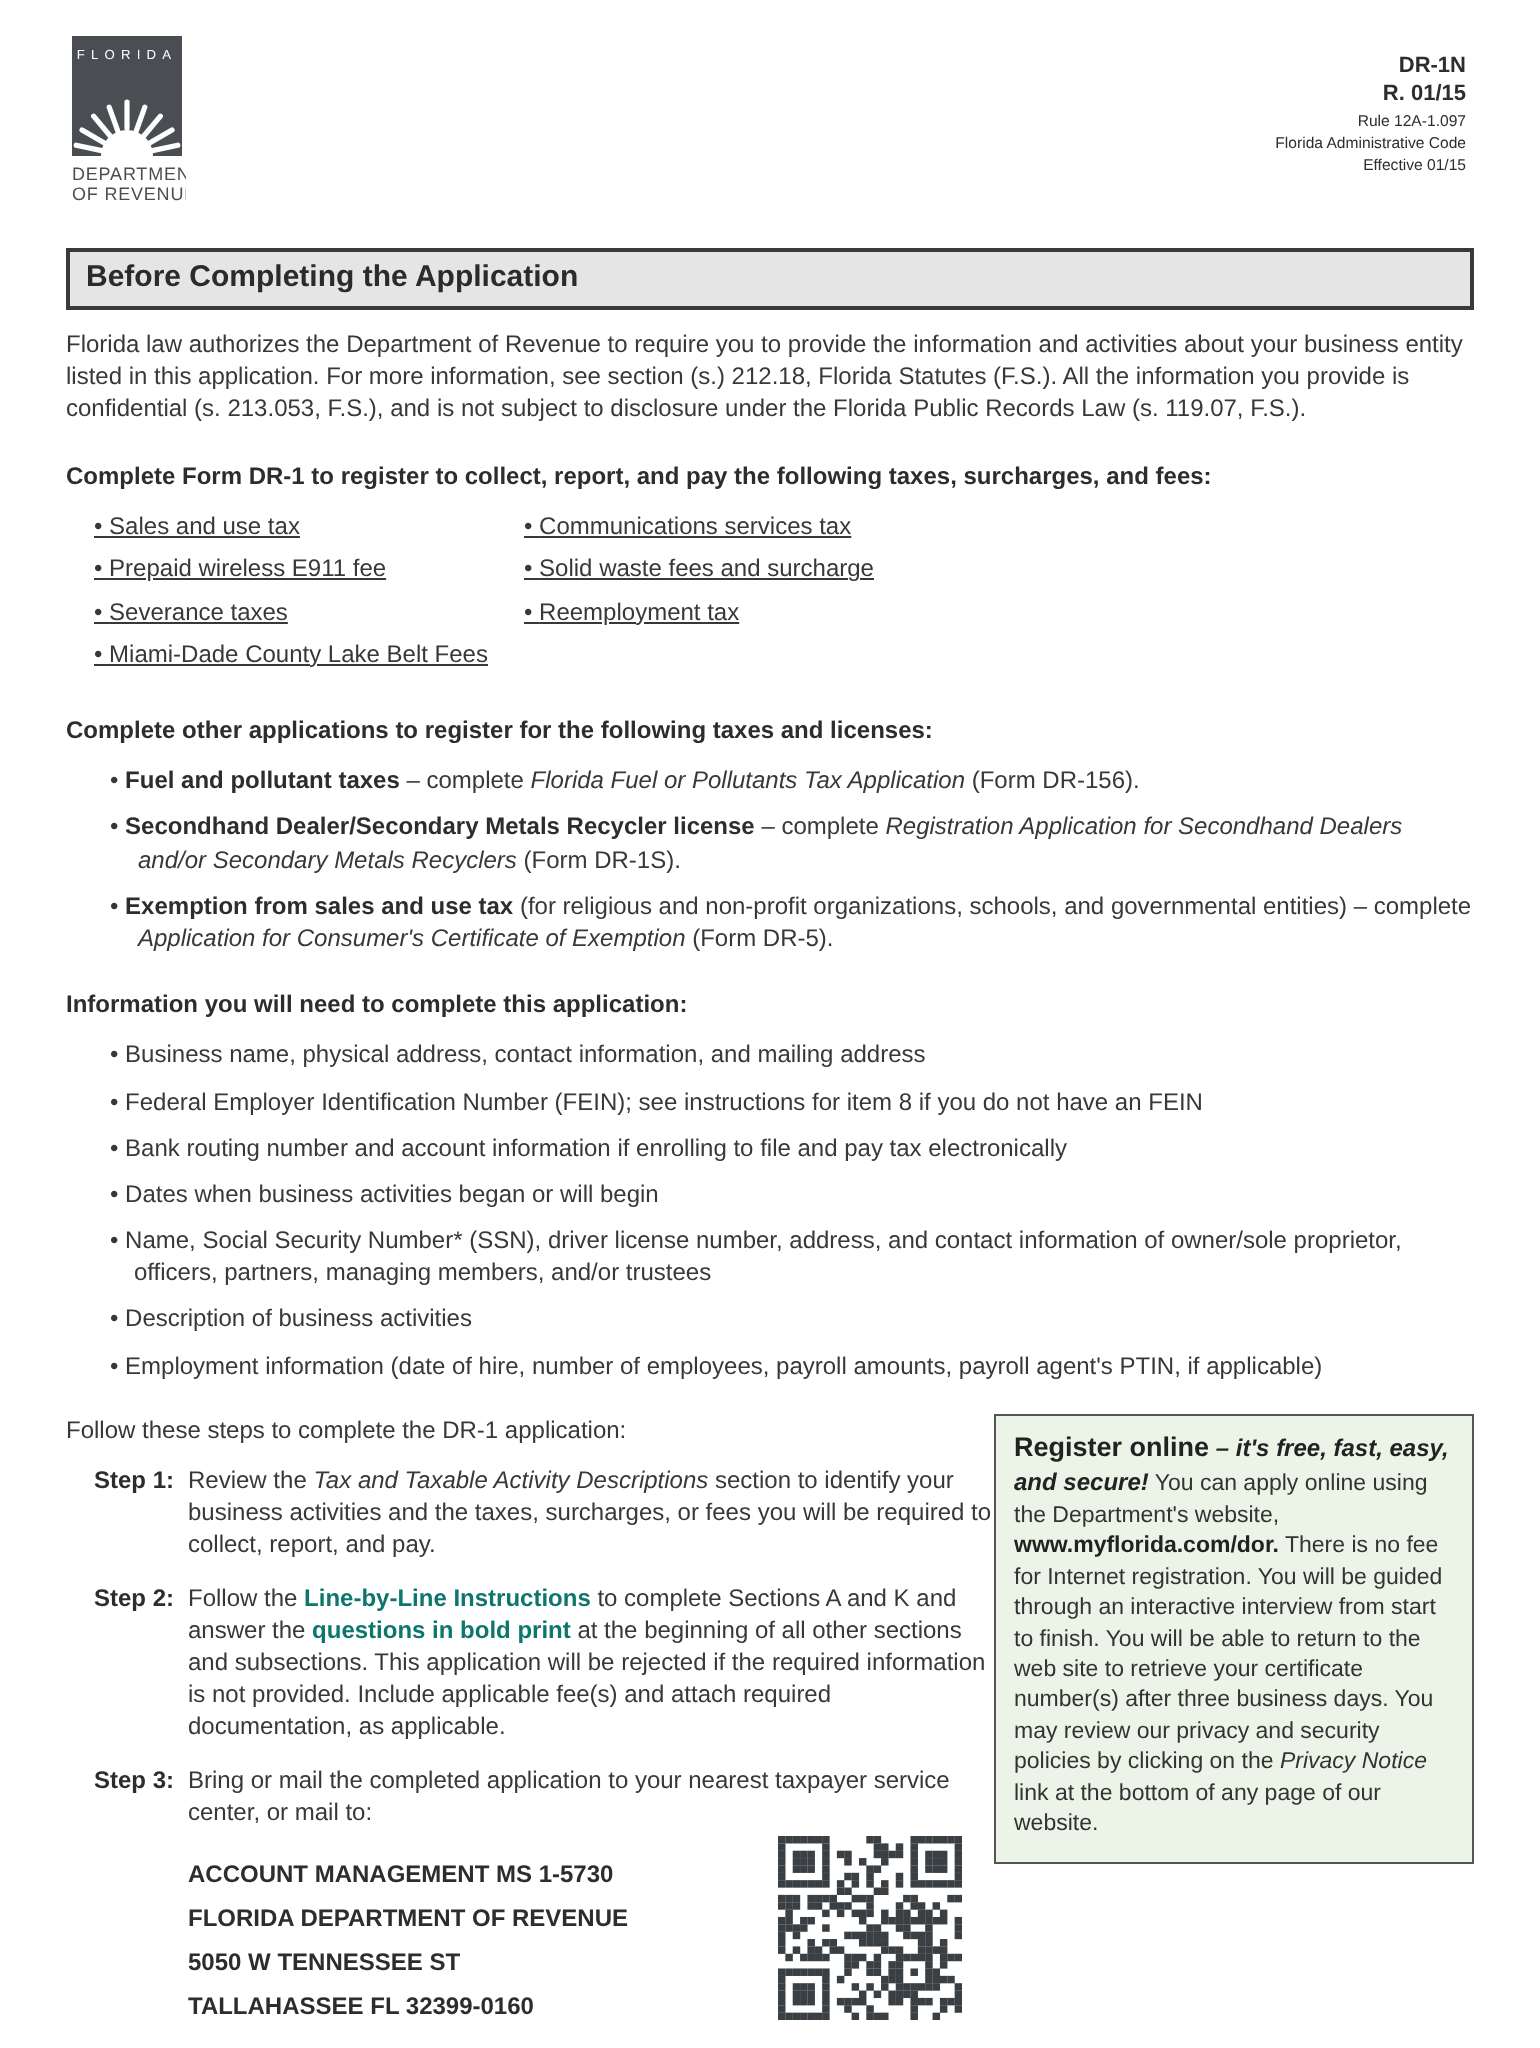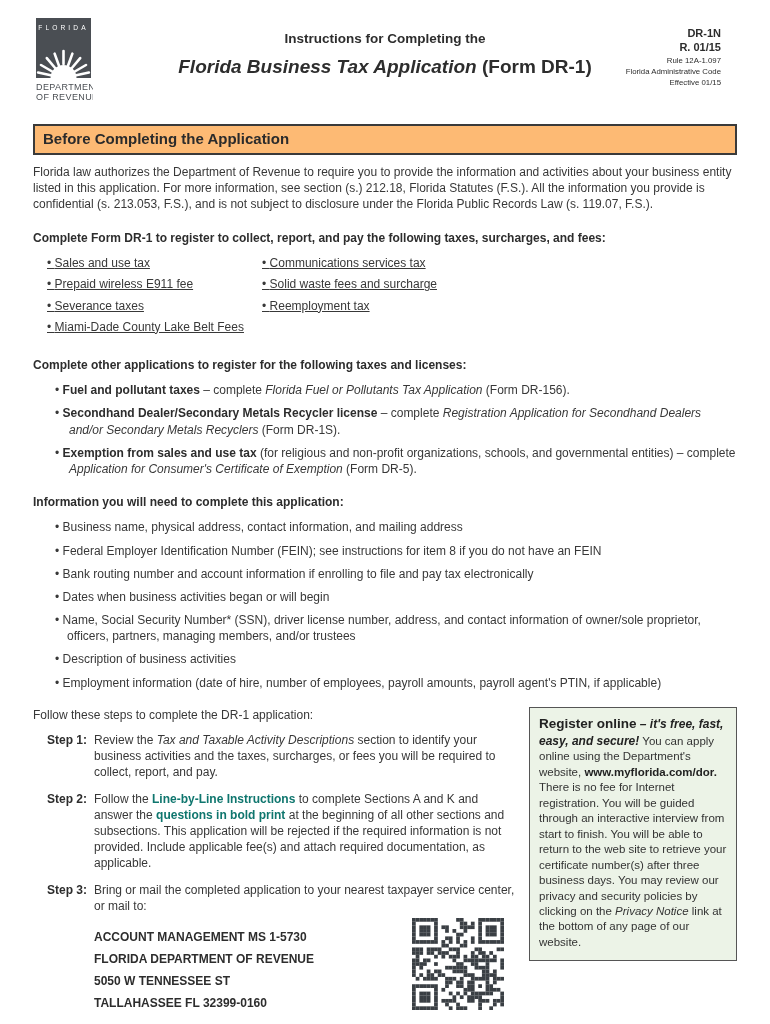--- a/index.html
+++ b/index.html
@@ -12,27 +12,27 @@
   }
   .page { padding:16px 33px 0 33px; }
 
   
   .hdr { position:relative; height:102px; }
   .logo { position:absolute; left:2px; top:2px; }
   .titles { text-align:center; padding-top:14px; color:#2d2d2d; }
   .titles .t1 { font-size:13.5px; font-weight:bold; }
   .titles .t2 { font-size:19px; font-weight:bold; margin-top:6px; }
   .titles .t2 .it { font-style:italic; }
-  .meta { position:absolute; right:16px; top:10px; text-align:right; color:#2d2d2d; }
+  .meta { position:absolute; right:4px; top:10px; text-align:right; color:#2d2d2d; }
   .meta .m-big { font-size:11px; font-weight:bold; line-height:1.3; }
   .meta .m-small { font-size:7.8px; line-height:1.45; }
 
   
   .section-bar {
-    border:2px solid #3a3a3a; background:#fdba74;
+    border:2px solid #3a3a3a; background:#e5e5e5;
     font-size:15px; font-weight:bold; color:#2b2b2b;
     padding:3px 8px 4px 8px; margin-top:6px;
   }
 
   .intro { margin-top:10px; line-height:1.33; }
 
   .bold-h { font-weight:bold; color:#2d2d2d; margin-top:17px; }
 
   
   .tax-cols { display:flex; margin-top:9px; }
@@ -59,21 +59,21 @@
   .step { display:flex; margin:0 0 10px 14px; }
   .step .lbl { font-weight:bold; color:#2d2d2d; width:47px; flex:none; }
   .step .txt { flex:1; }
   .step .b { font-weight:bold; color:#0f766e; }
   .step .i { font-style:italic; }
   .addr-row { display:flex; align-items:flex-start; margin-top:12px; }
   .addr { margin-left:61px; font-weight:bold; color:#2d2d2d; line-height:22px; }
   .qr { margin-left:auto; margin-right:16px; margin-top:-8px; width:92px; height:92px; }
 
   .reg-box {
-    margin-left:auto; width:208px; flex:none; align-self:flex-start;
+    margin-left:auto; width:240px; flex:none; align-self:flex-start;
     border:1px solid #555; background:#ecf3e7;
     padding:7px 9px 10px 9px;
     font-size:11.5px; line-height:1.345; color:#333;
   }
   .reg-box .h { font-weight:bold; font-size:13.5px; color:#222; }
   .reg-box .hi { font-weight:bold; font-style:italic; font-size:12px; color:#222; }
   .reg-box .b { font-weight:bold; color:#222; }
   .reg-box .i { font-style:italic; }
 </style>
 </head>
@@ -94,24 +94,20 @@
           <line x1="20.1" y1="50.0" x2="11.8" y2="40.1"></line>
           <line x1="39.8" y1="53.5" x2="51.0" y2="47.0"></line>
           <line x1="17.2" y1="53.5" x2="6.0" y2="47.0"></line>
           <line x1="41.2" y1="57.3" x2="53.9" y2="54.6"></line>
           <line x1="15.8" y1="57.3" x2="3.1" y2="54.6"></line>
         </g>
         <path d="M 15.5 60 A 13 13 0 0 1 41.5 60 Z" fill="#ffffff"></path>
         <text x="1" y="72" fill="#4a4e53" font-size="9" letter-spacing="0.4" font-family="Liberation Sans, sans-serif">DEPARTMENT</text>
         <text x="1" y="82" fill="#4a4e53" font-size="9" letter-spacing="0.4" font-family="Liberation Sans, sans-serif">OF REVENUE</text>
       </svg>
-    </div>
-    <div class="titles">
-      <div class="t1">Instructions for Completing the</div>
-      <div class="t2"><span class="it">Florida Business Tax Application</span><span> (Form DR-1)</span></div>
     </div>
     <div class="meta">
       <div class="m-big">DR-1N</div>
       <div class="m-big">R. 01/15</div>
       <div class="m-small">Rule 12A-1.097</div>
       <div class="m-small">Florida Administrative Code</div>
       <div class="m-small">Effective 01/15</div>
     </div>
   </div>
 

